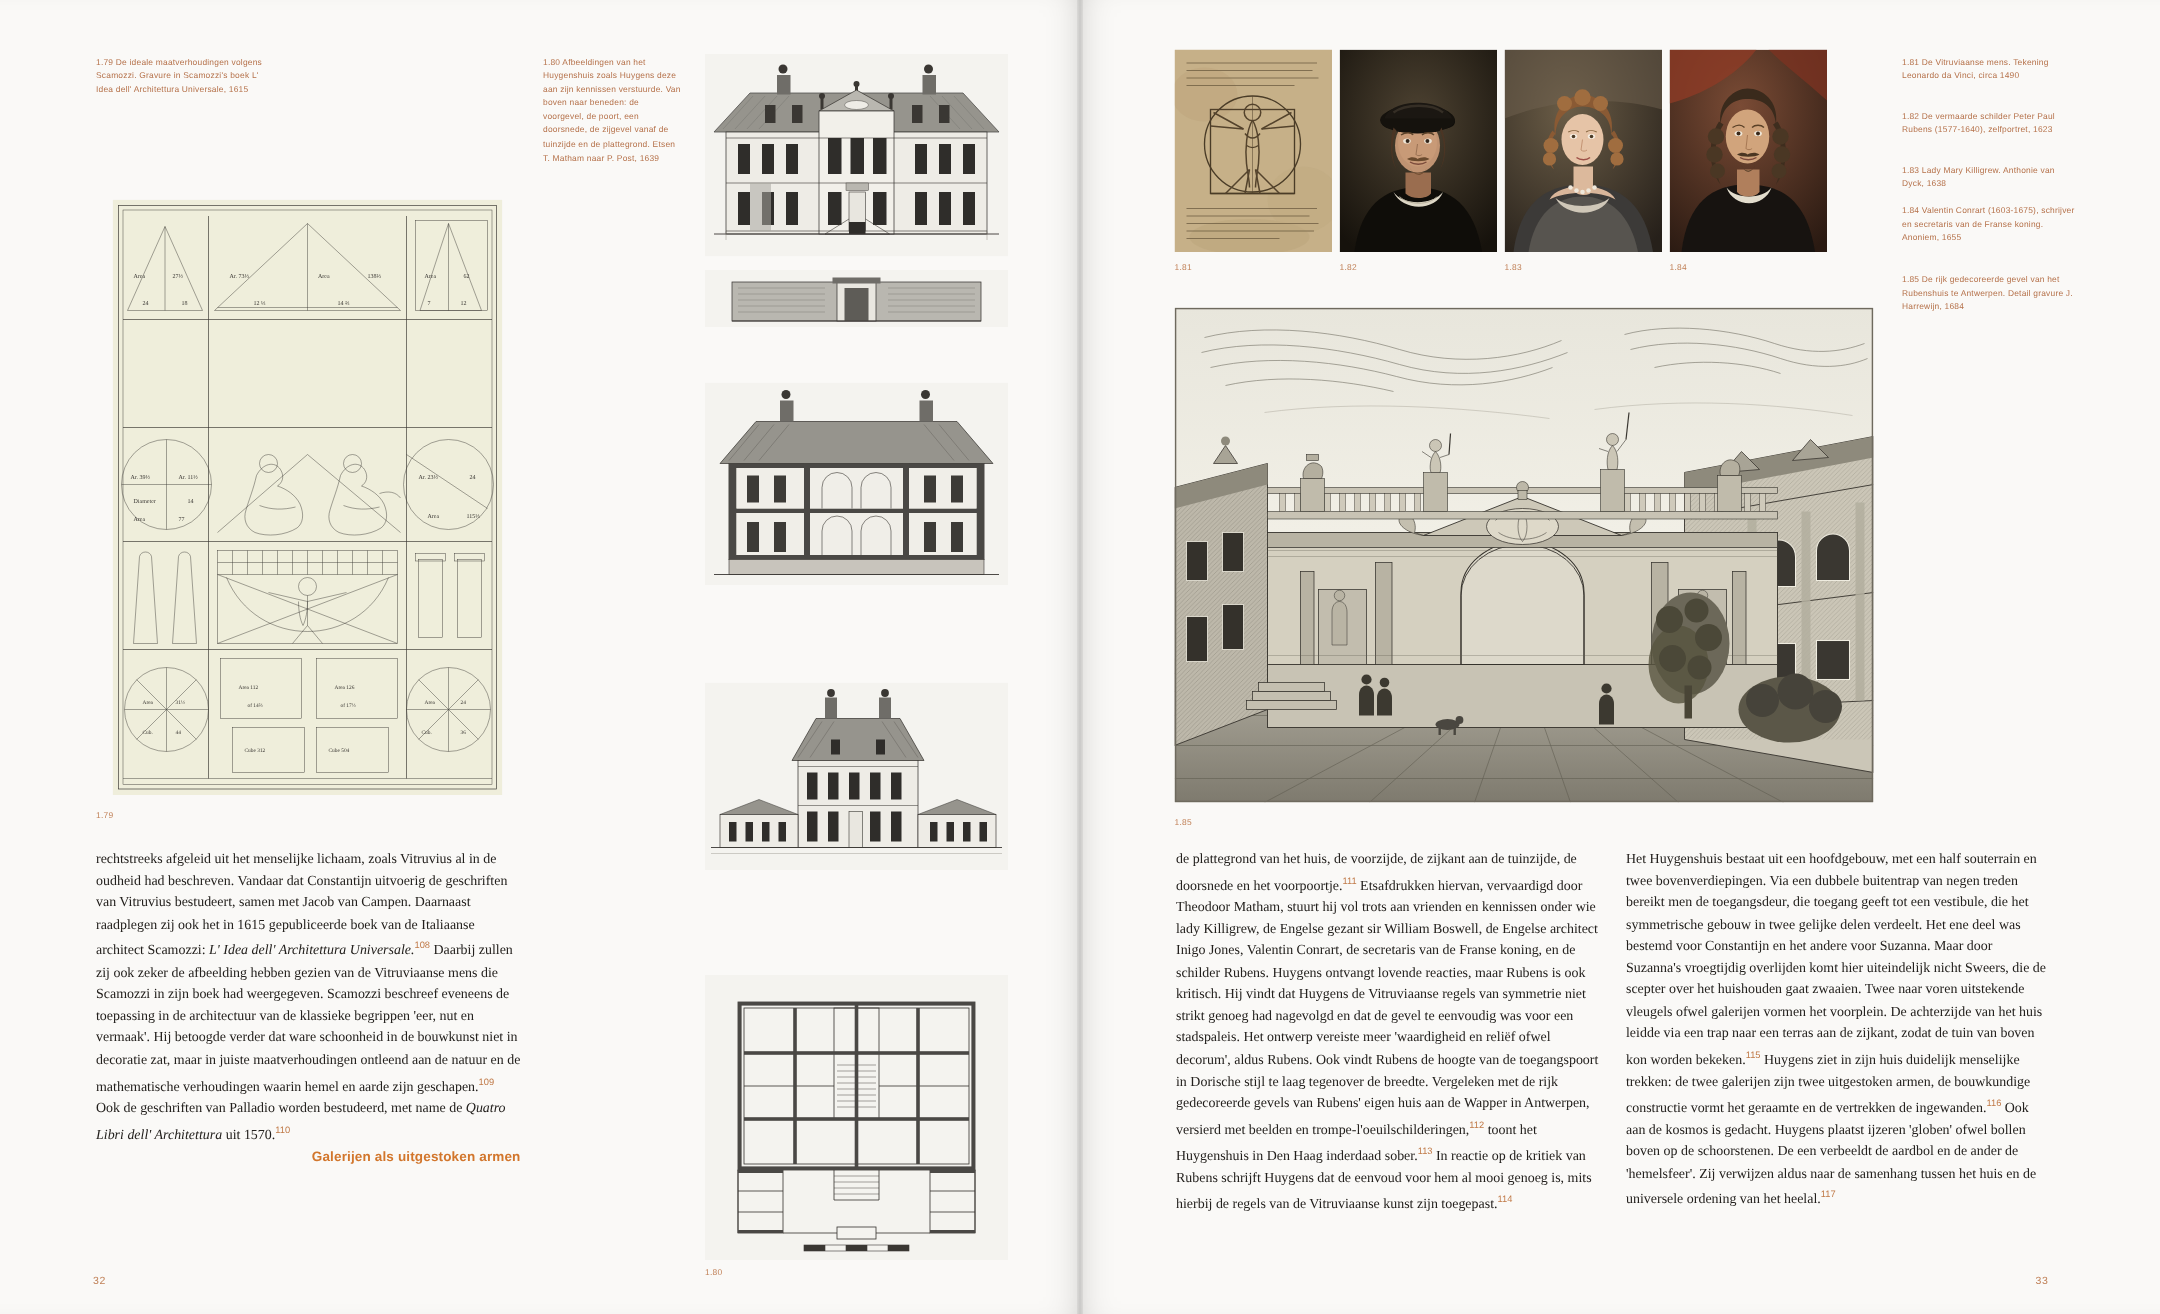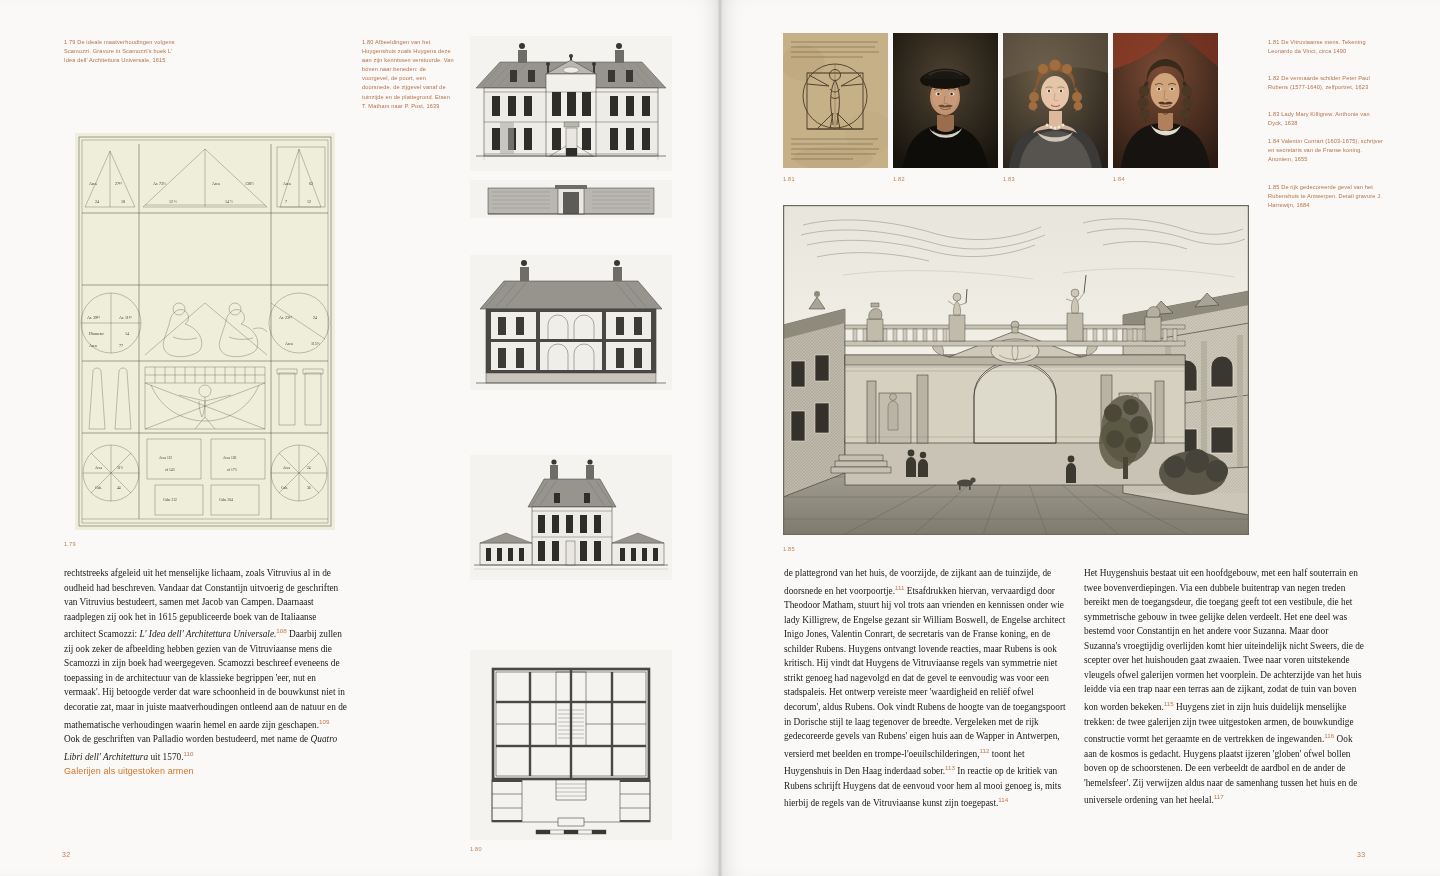--- a/index.html
+++ b/index.html
@@ -16,21 +16,21 @@
     font-size:5.6px;line-height:9.1px;color:#b5714a;letter-spacing:.15px;}
   .figlabel{position:absolute;font-family:"Liberation Sans",sans-serif;
     font-size:5.6px;color:#c08057;letter-spacing:.2px;}
   .pagenum{position:absolute;bottom:18px;font-family:"Liberation Sans",sans-serif;
     font-size:7px;color:#c08057;letter-spacing:.4px;}
   .col{position:absolute;font-size:9.3px;line-height:14.55px;color:#23201d;
     text-align:left;hyphens:manual;}
   .col .sup{font-size:6.2px;color:#c07a48;vertical-align:super;font-family:"Liberation Sans",sans-serif;}
   .col i{}
   .subhead{color:#d2762c;font-family:"Liberation Sans",sans-serif;font-size:9px;
-    font-weight:normal;letter-spacing:.1px;margin:13px 0 1px 0;}
+    font-weight:bold;letter-spacing:.1px;margin:13px 0 1px 0;text-align:right;}
   .col p{margin:0;}
 
   
   .fig{position:absolute;overflow:hidden;}
   .fig svg{display:block;width:100%;height:100%;}
 
   .plate-bg{fill:#efeedb;}
   .ink{stroke:#3a3733;fill:none;}
   .ink-fill{fill:#3a3733;}
   .thin{stroke-width:.45;}

